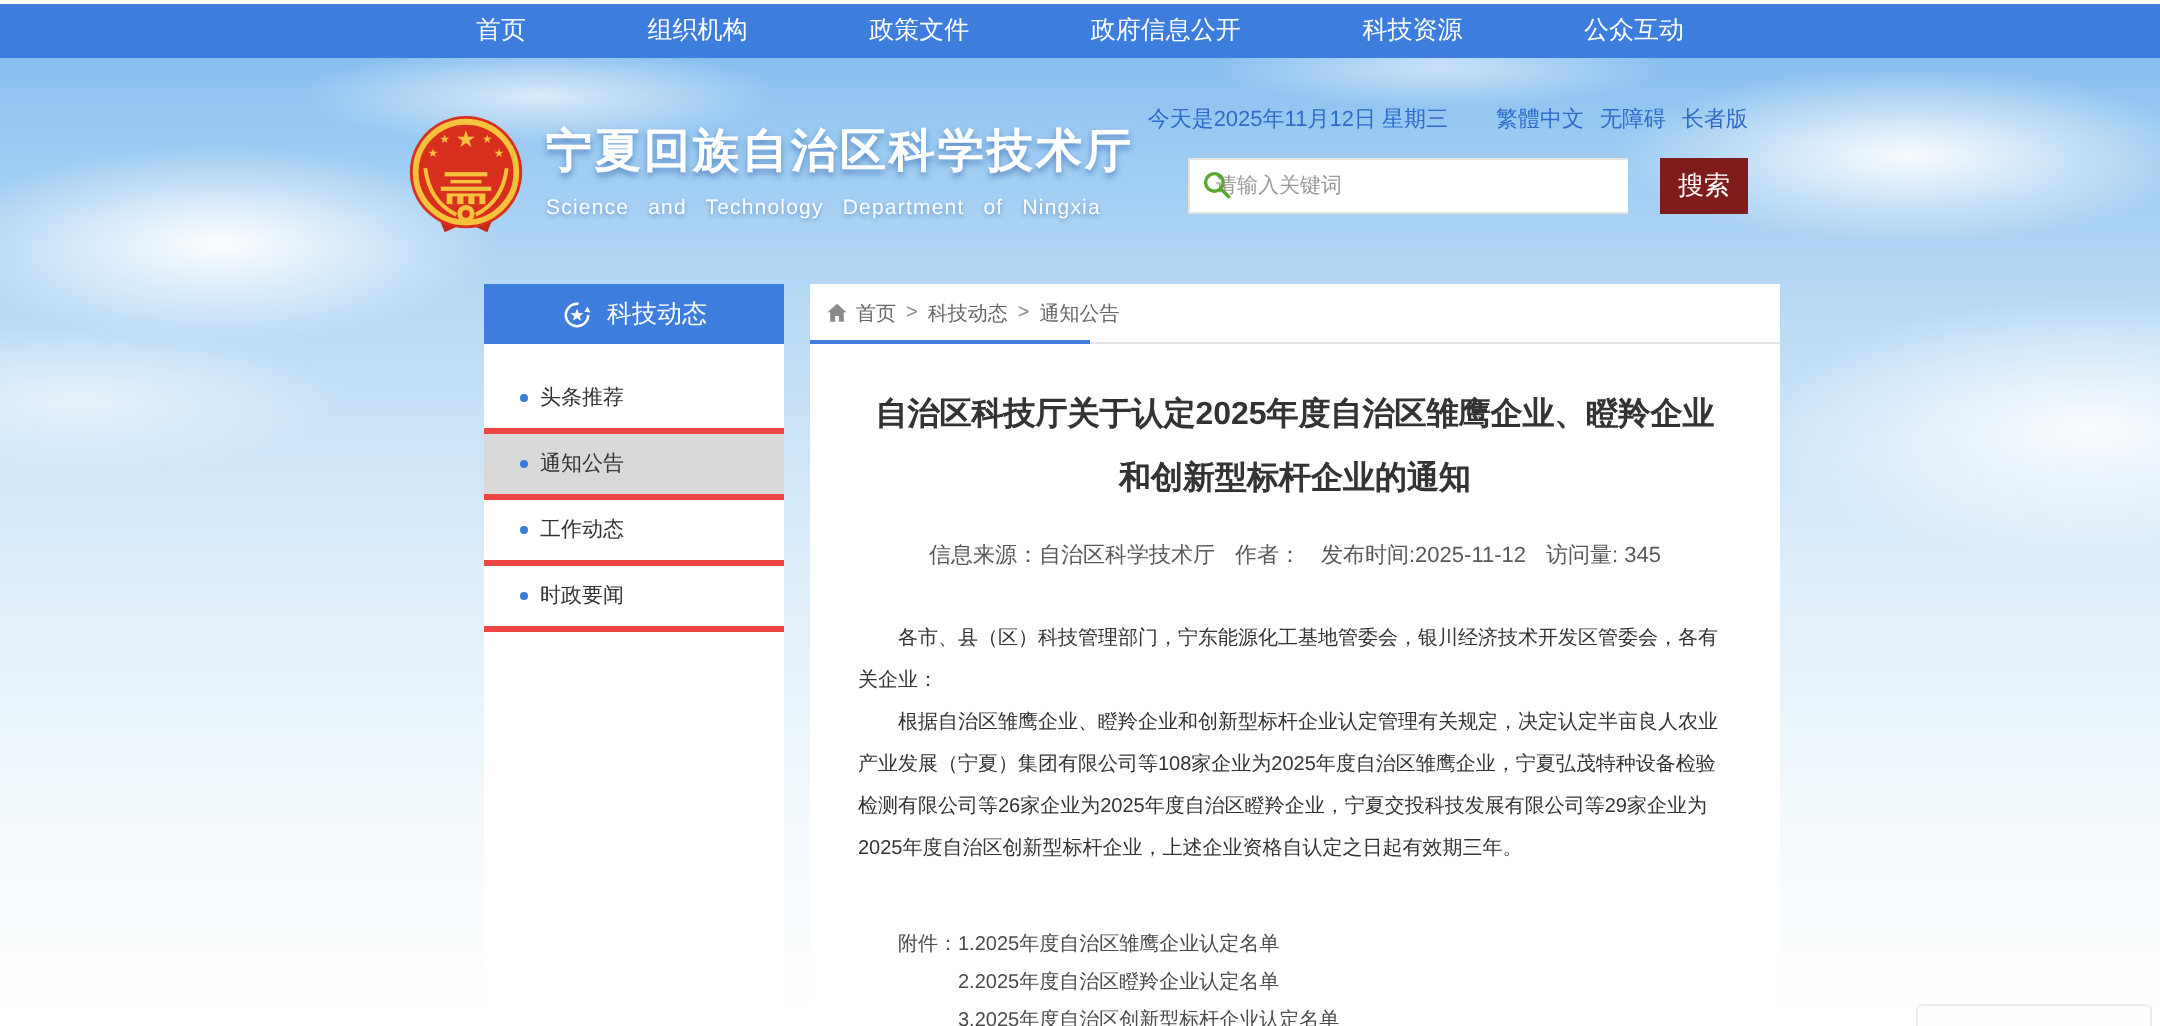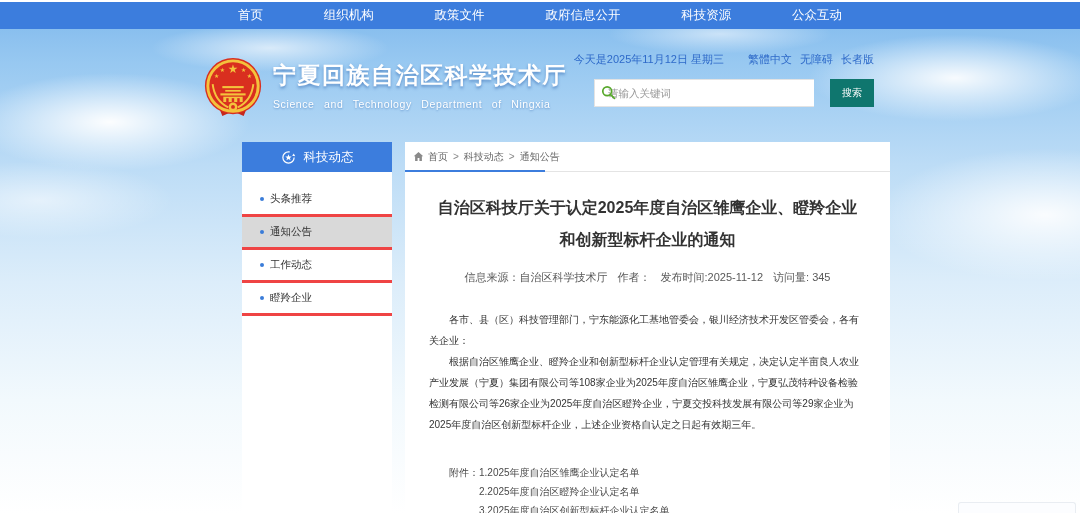--- a/index.html
+++ b/index.html
@@ -44,22 +44,22 @@
   .date-row a { color:#2e6ac9; text-decoration:none; margin-left:8px; cursor:pointer; }
   .search-row { display:flex; margin-top:12px; height:28px; }
   .search-box { position:relative; flex:1; }
   .search-box input {
     width:100%; height:28px; border:1px solid #e3e3e3; border-right:none; background:#fff;
     padding:0 6px 0 13px; font-size:10.5px; color:#333; outline:none;
   }
   .search-box input::placeholder { color:#999; }
   .search-box .mag { position:absolute; left:7px; top:6px; }
   .search-btn {
-    width:44px; height:28px; background:#0f766e; color:#fff; border:none;
-    font-size:10px; cursor:pointer;margin-left:16px;
+    width:44px; height:28px; background:#7f1d1d; color:#fff; border:none;
+    font-size:13px; cursor:pointer;margin-left:16px;
   }
 
   
   .content { width:688px; margin-left:202px; display:flex; height:480px;padding-left:40px; }
 
   .sidebar { width:150px; background:#fff; flex:0 0 auto; }
   .sidebar-head {
     height:30px; background:#3c7ddd; color:#fff; font-size:12.5px;
     display:flex; align-items:center; justify-content:center; gap:8px;
   }
@@ -180,21 +180,21 @@
       <div class="side-item selected">
         <span class="dot"></span>
         <span>通知公告</span>
       </div>
       <div class="side-item">
         <span class="dot"></span>
         <span>工作动态</span>
       </div>
       <div class="side-item">
         <span class="dot"></span>
-        <span>瞪羚企业</span>
+        <span>时政要闻</span>
       </div>
     </div>
   </aside>
 
   <main class="main">
     <div class="breadcrumb">
       <span class="home">
         <svg width="11" height="11" viewBox="0 0 12 12">
           <path d="M6 1 L11.2 5.6 H9.7 V10.8 H7 V7.7 H5 V10.8 H2.3 V5.6 H0.8 Z" fill="#8a8a8a"></path>
         </svg>

